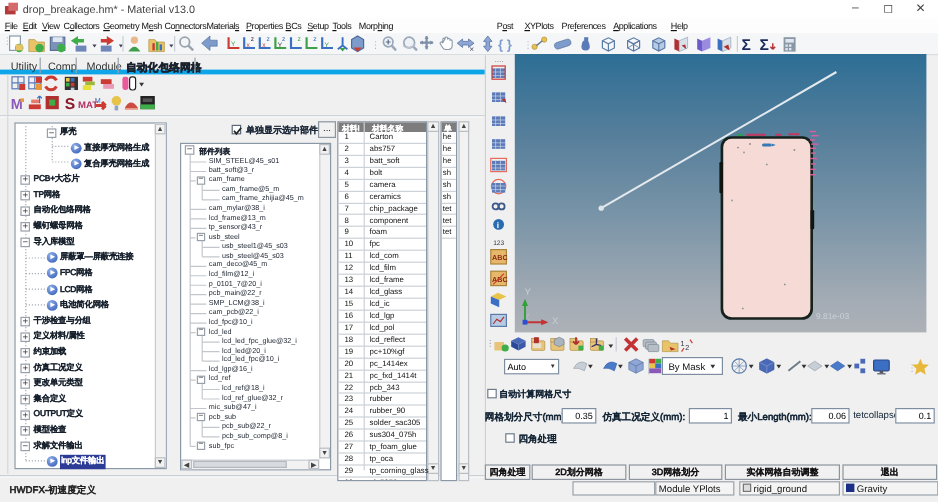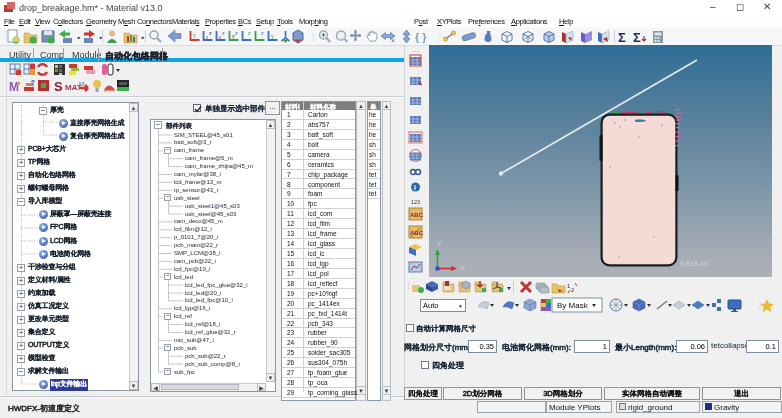--- a/index.html
+++ b/index.html
@@ -826,21 +826,21 @@
         <path d="M7 0 l2 4.5 l5 .5 l-3.7 3.3 l1.2 5 l-4.5 -2.8 l-4.5 2.8 l1.2 -5 l-3.7 -3.3 l5 -.5 z" fill="#e8b83a"></path>
       </g>
     </svg>
 <div class="abs" style="left:420px;top:299px;width:46px;height:13px;background:#fff;border:1px solid #7e8ea0;font-size:7.5px;color:#000;padding:1px 0 0 2px">Auto<span style="position:absolute;right:2px;top:3px;font-size:5px;color:#333">▼</span></div>
 <span class="abs" style="left:557px;top:301px;font-size:8px;color:#111">By Mask</span>
 
 <div class="cb" style="left:406px;top:324px"></div>
 <span class="abs zh ctl" style="left:416px;top:324px;font-size:7.5px">自动计算网格尺寸</span>
 <span class="abs zh ctl" style="left:404px;top:342px">网格划分尺寸(mm):</span>
 <div class="inp" style="left:468px;top:340px;width:29px;height:13px;line-height:11px">0.35</div>
-<span class="abs zh ctl" style="left:502px;top:342px">电池简化网格(mm):</span>
+<span class="abs zh ctl" style="left:502px;top:342px">仿真工况定义(mm):</span>
 <div class="inp" style="left:574px;top:340px;width:36px;height:13px;line-height:11px">1</div>
 <span class="abs zh ctl" style="left:615px;top:342px">最小Length(mm):</span>
 <div class="inp" style="left:676px;top:340px;width:32px;height:13px;line-height:11px">0.06</div>
 <span class="abs ctl" style="left:711px;top:341px">tetcollapse:</span>
 <div class="inp" style="left:746px;top:340px;width:33px;height:13px;line-height:11px">0.1</div>
 <div class="cb" style="left:421px;top:361px"></div>
 <span class="abs zh ctl" style="left:432px;top:360px">四角处理</span>
 
 <div class="btn zh" style="left:404px;top:387px;width:38px;height:13px;line-height:11px;font-size:7.5px">四角处理</div>
 <div class="btn zh" style="left:443px;top:387px;width:79px;height:13px;line-height:11px;font-size:7.5px">2D划分网格</div>

